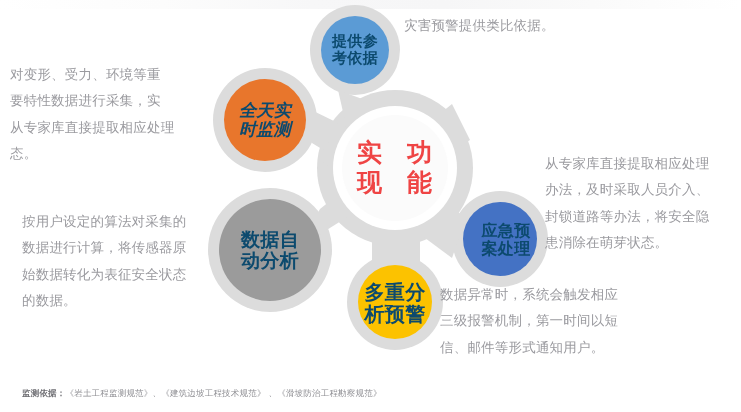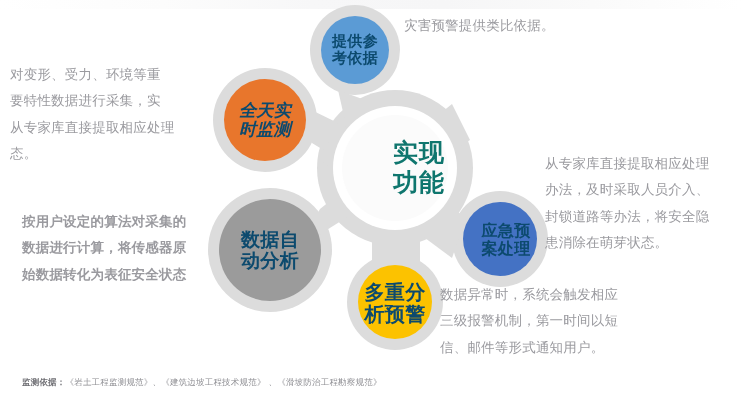--- a/index.html
+++ b/index.html
@@ -57,46 +57,46 @@
     letter-spacing: 0.4px;
     pointer-events: none;
     white-space: nowrap;
   }
   .node-label span { display: block; }
 
   
   .center-label {
     position: absolute;
     display: flex;
-    flex-direction: column;
-    align-items: flex-end;
+    flex-direction: row;
+    align-items: center;
     justify-content: center;
     text-align: center;
-    color: #0f766e;
+    color: #ef4444;
     font-weight: bold;
     font-size: 25px;
     line-height: 1.2;
     letter-spacing: 1px;
     pointer-events: none;
   }
 
   
   .desc {
     position: absolute;
     color: #9a9a9f;
     font-size: 13.5px;
     line-height: 1.95;
     letter-spacing: 0.2px;
   }
 
   
   .footer {
     position: absolute;
     left: 22px;
-    top: 377px;
+    top: 388px;
     font-size: 8.5px;
     color: #8d8d92;
     letter-spacing: 0.2px;
     white-space: nowrap;
   }
   .footer .ftr-label {
     font-weight: bold;
     color: #6f6f74;
   }
 </style>
@@ -178,24 +178,25 @@
     <div>灾害预警提供类比依据。</div>
   </div>
 
   <div class="desc" style="left:10px; top:61px; width:210px;">
     <div>对变形、受力、环境等重</div>
     <div>要特性数据进行采集，实</div>
     <div>从专家库直接提取相应处理</div>
     <div>态。</div>
   </div>
 
-  <div class="desc" style="left:22px; top:208px; width:220px;font-weight:bold;">
+  <div class="desc" style="left:22px; top:208px; width:220px;">
     <div>按用户设定的算法对采集的</div>
     <div>数据进行计算，将传感器原</div>
     <div>始数据转化为表征安全状态</div>
+    <div>的数据。</div>
   </div>
 
   <div class="desc" style="left:545px; top:150px; width:215px;">
     <div>从专家库直接提取相应处理</div>
     <div>办法，及时采取人员介入、</div>
     <div>封锁道路等办法，将安全隐</div>
     <div>患消除在萌芽状态。</div>
   </div>
 
   <div class="desc" style="left:440px; top:283px; width:280px;font-family:Liberation Mono, monospace;">

